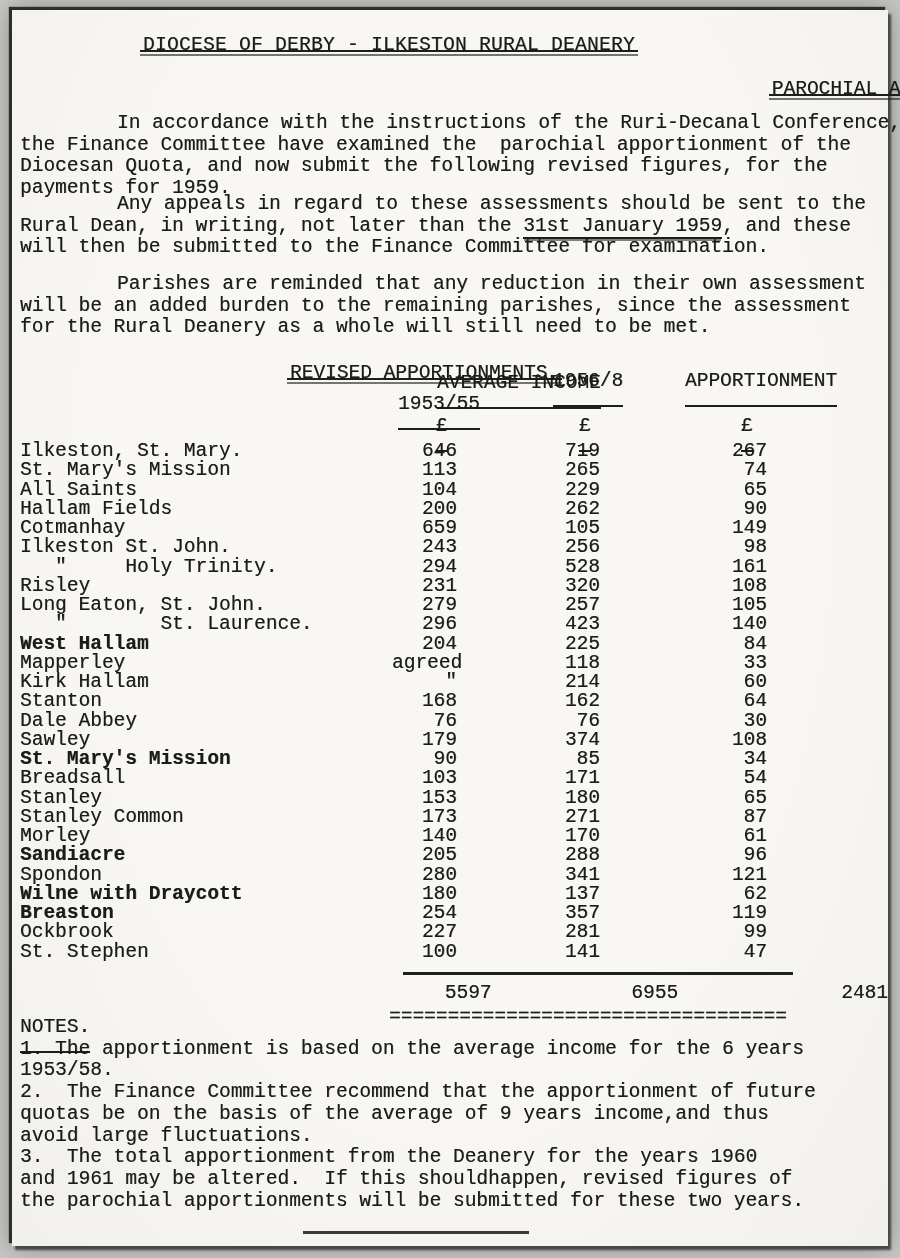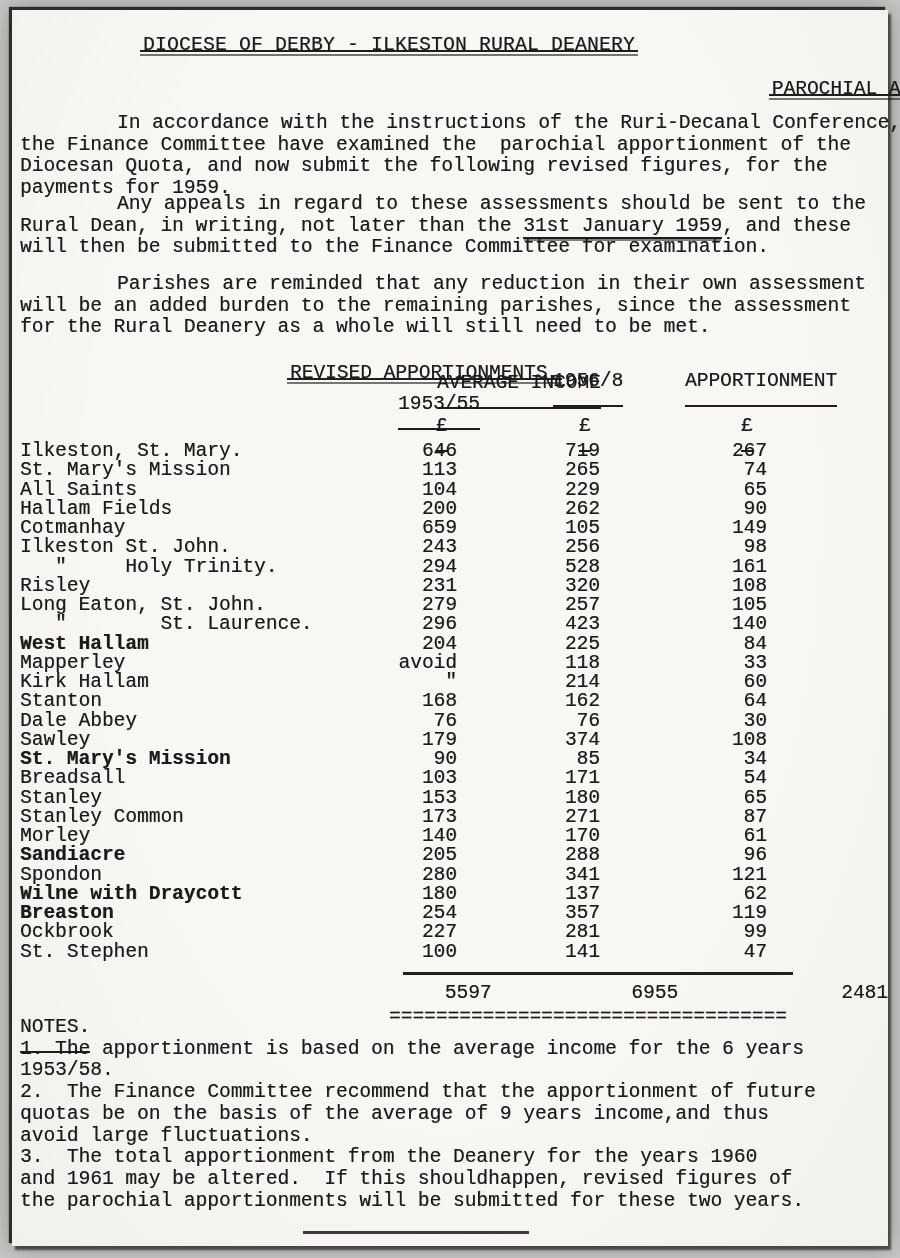--- a/index.html
+++ b/index.html
@@ -162,21 +162,21 @@
         <span class="tc c3">140</span>
       </div>
       <div class="trow">
         <span class="tname">West Hallam</span>
         <span class="tc c1">204</span>
         <span class="tc c2">225</span>
         <span class="tc c3">84</span>
       </div>
       <div class="trow">
         <span class="tname">Mapperley</span>
-        <span class="tc c1">avoid</span>
+        <span class="tc c1">agreed</span>
         <span class="tc c2">118</span>
         <span class="tc c3">33</span>
       </div>
       <div class="trow">
         <span class="tname">Kirk Hallam</span>
         <span class="tc c1">"</span>
         <span class="tc c2">214</span>
         <span class="tc c3">60</span>
       </div>
       <div class="trow">

